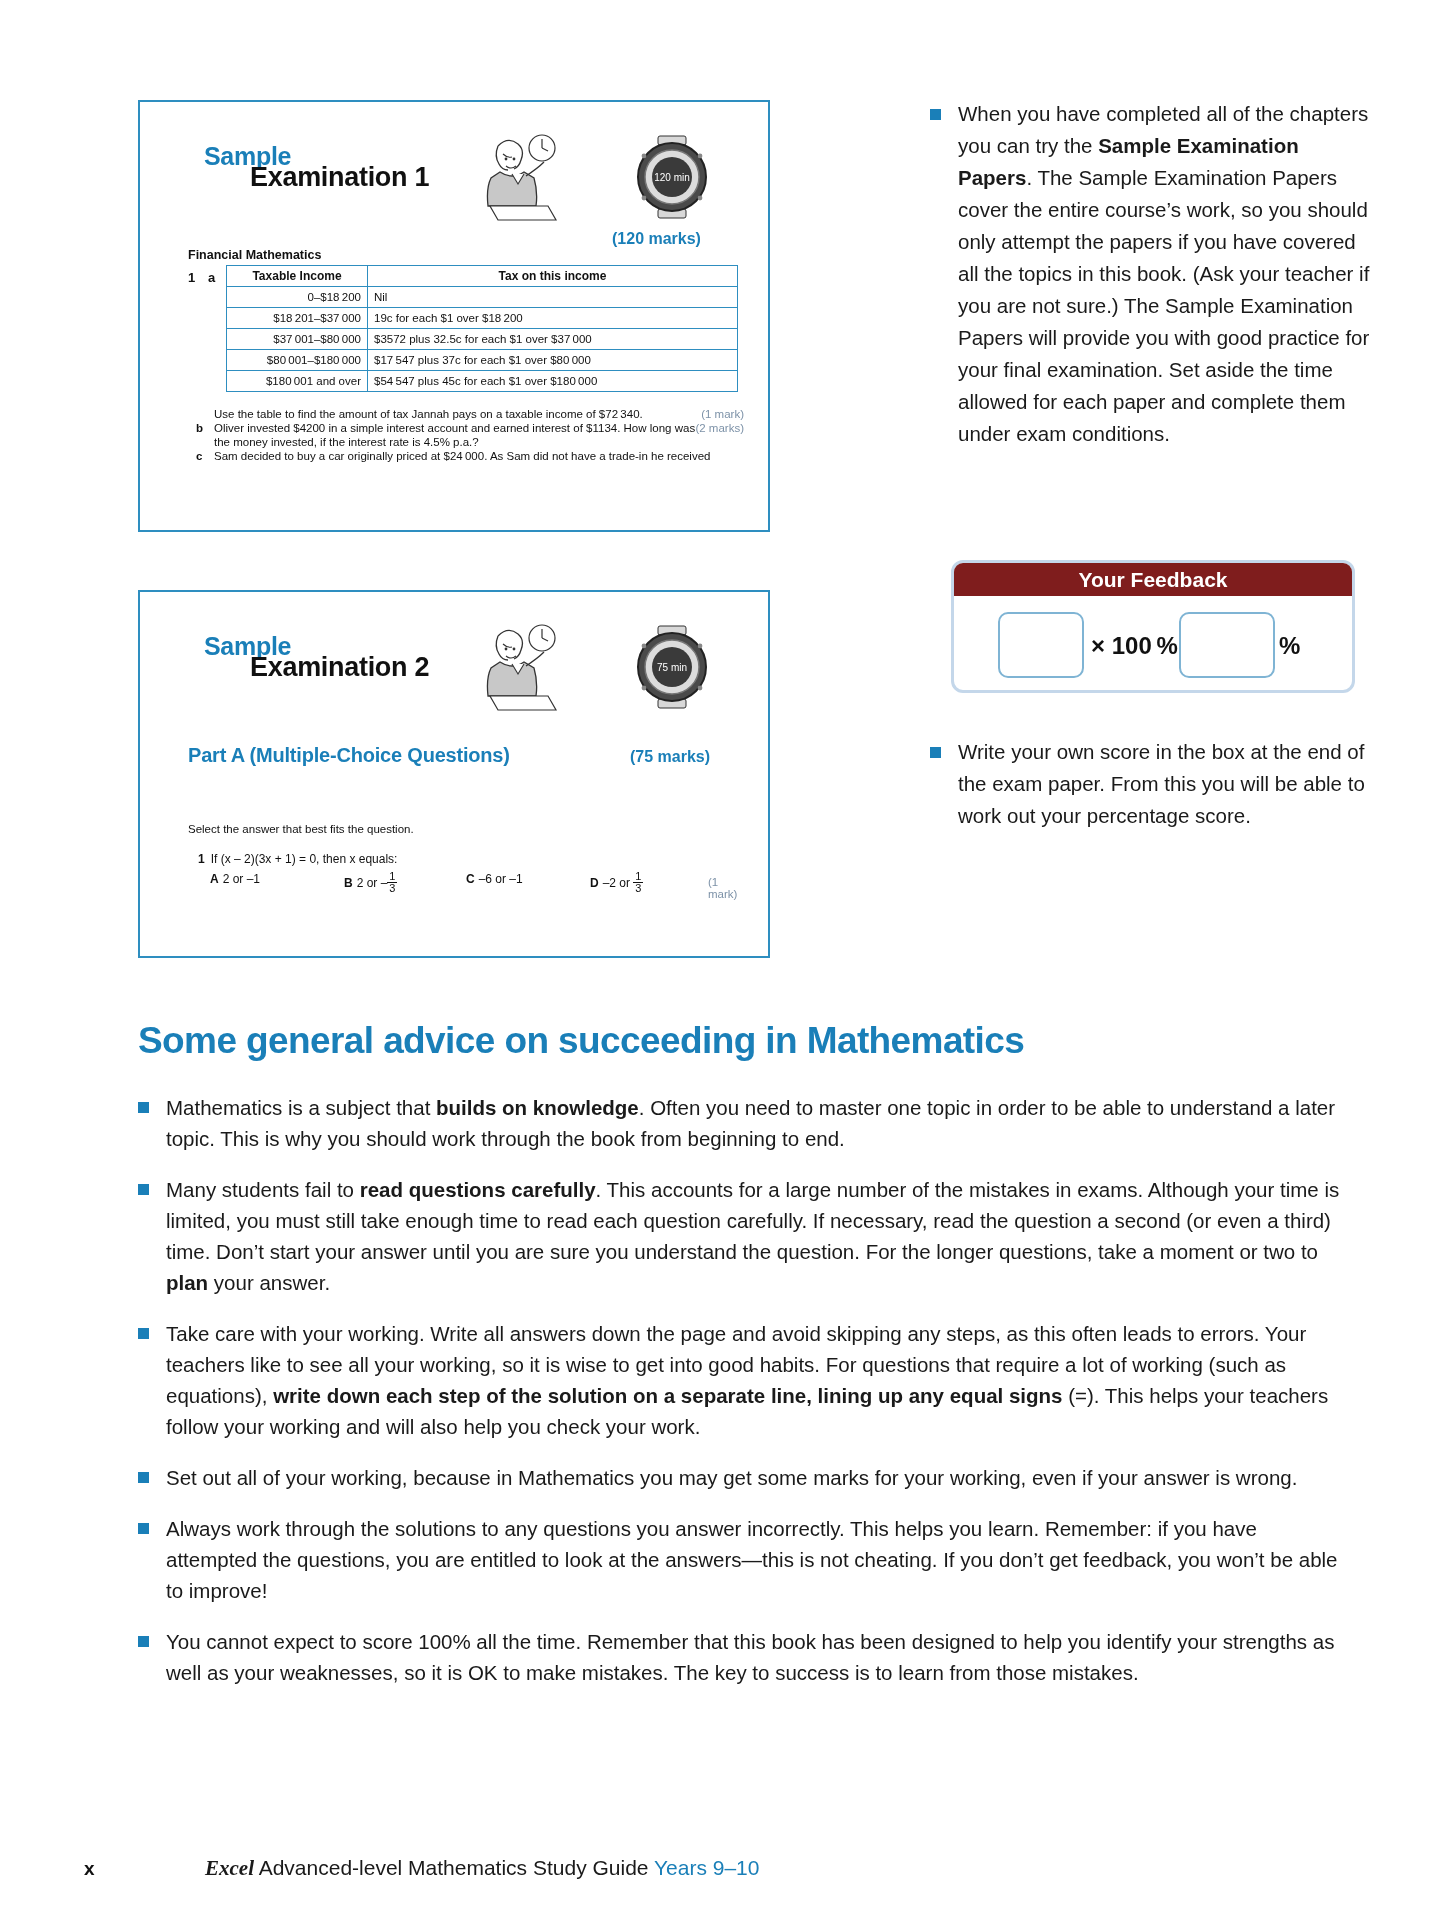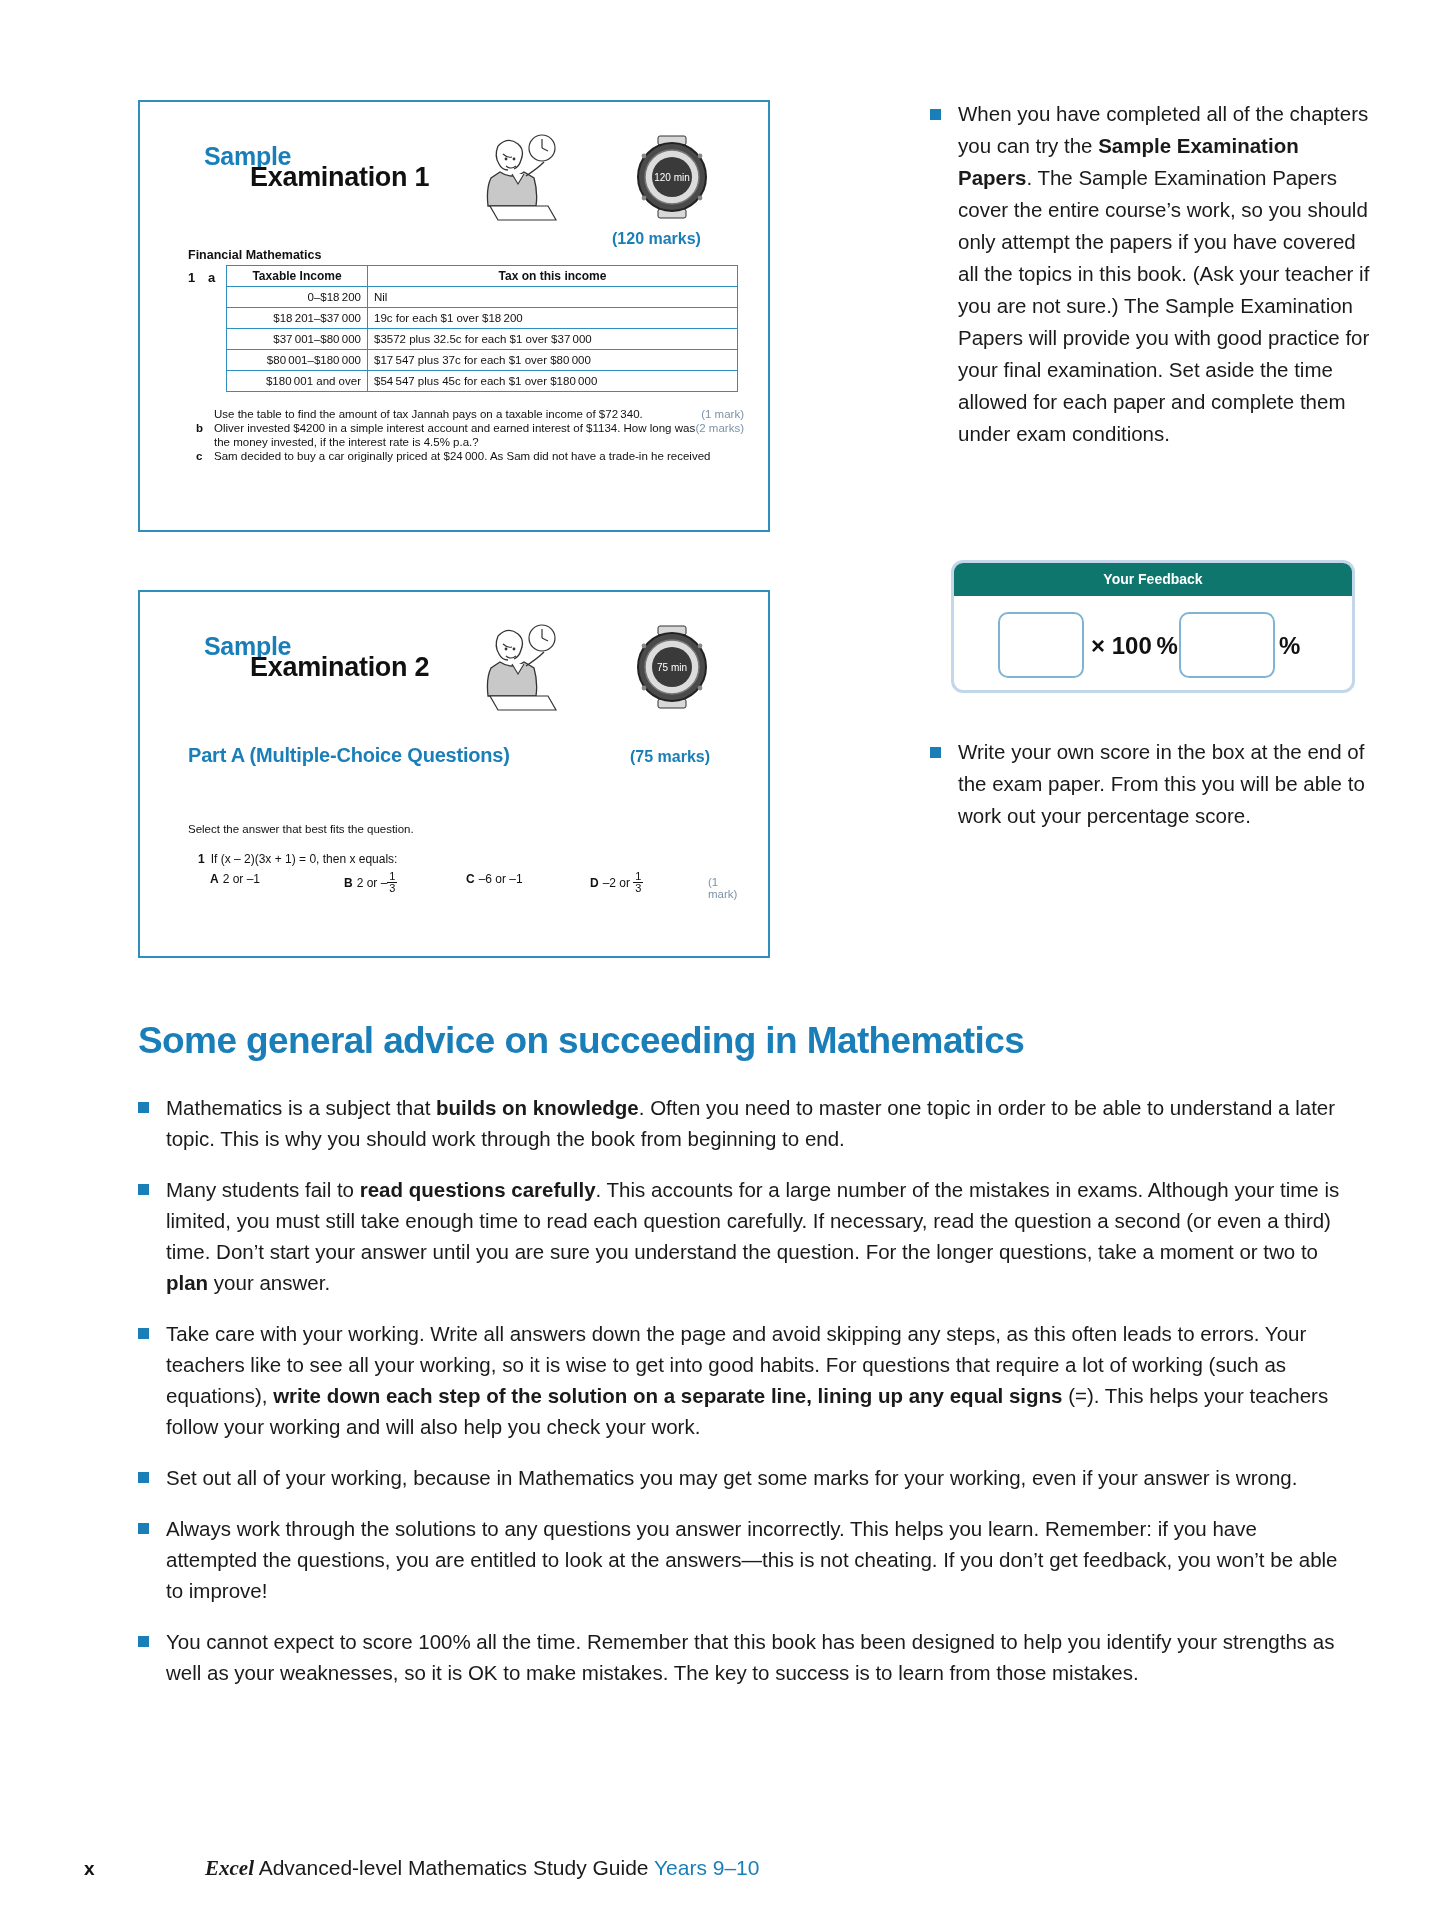--- a/index.html
+++ b/index.html
@@ -254,23 +254,23 @@
     width: 404px;
     height: 133px;
     border: 3px solid #c4d7ea;
     border-radius: 12px;
     background: #ffffff;
     box-sizing: border-box;
     overflow: hidden;
   }
   .feedback-header {
     height: 33px;
-    background: #0f766e;
+    background: #7f1d1d;
     color: #ffffff;
-    font-size: 14px;
+    font-size: 21px;
     font-weight: bold;
     text-align: center;
     line-height: 33px;
   }
   .feedback-body {
     position: relative;
     height: 94px;
   }
   .fb-input {
     position: absolute;

